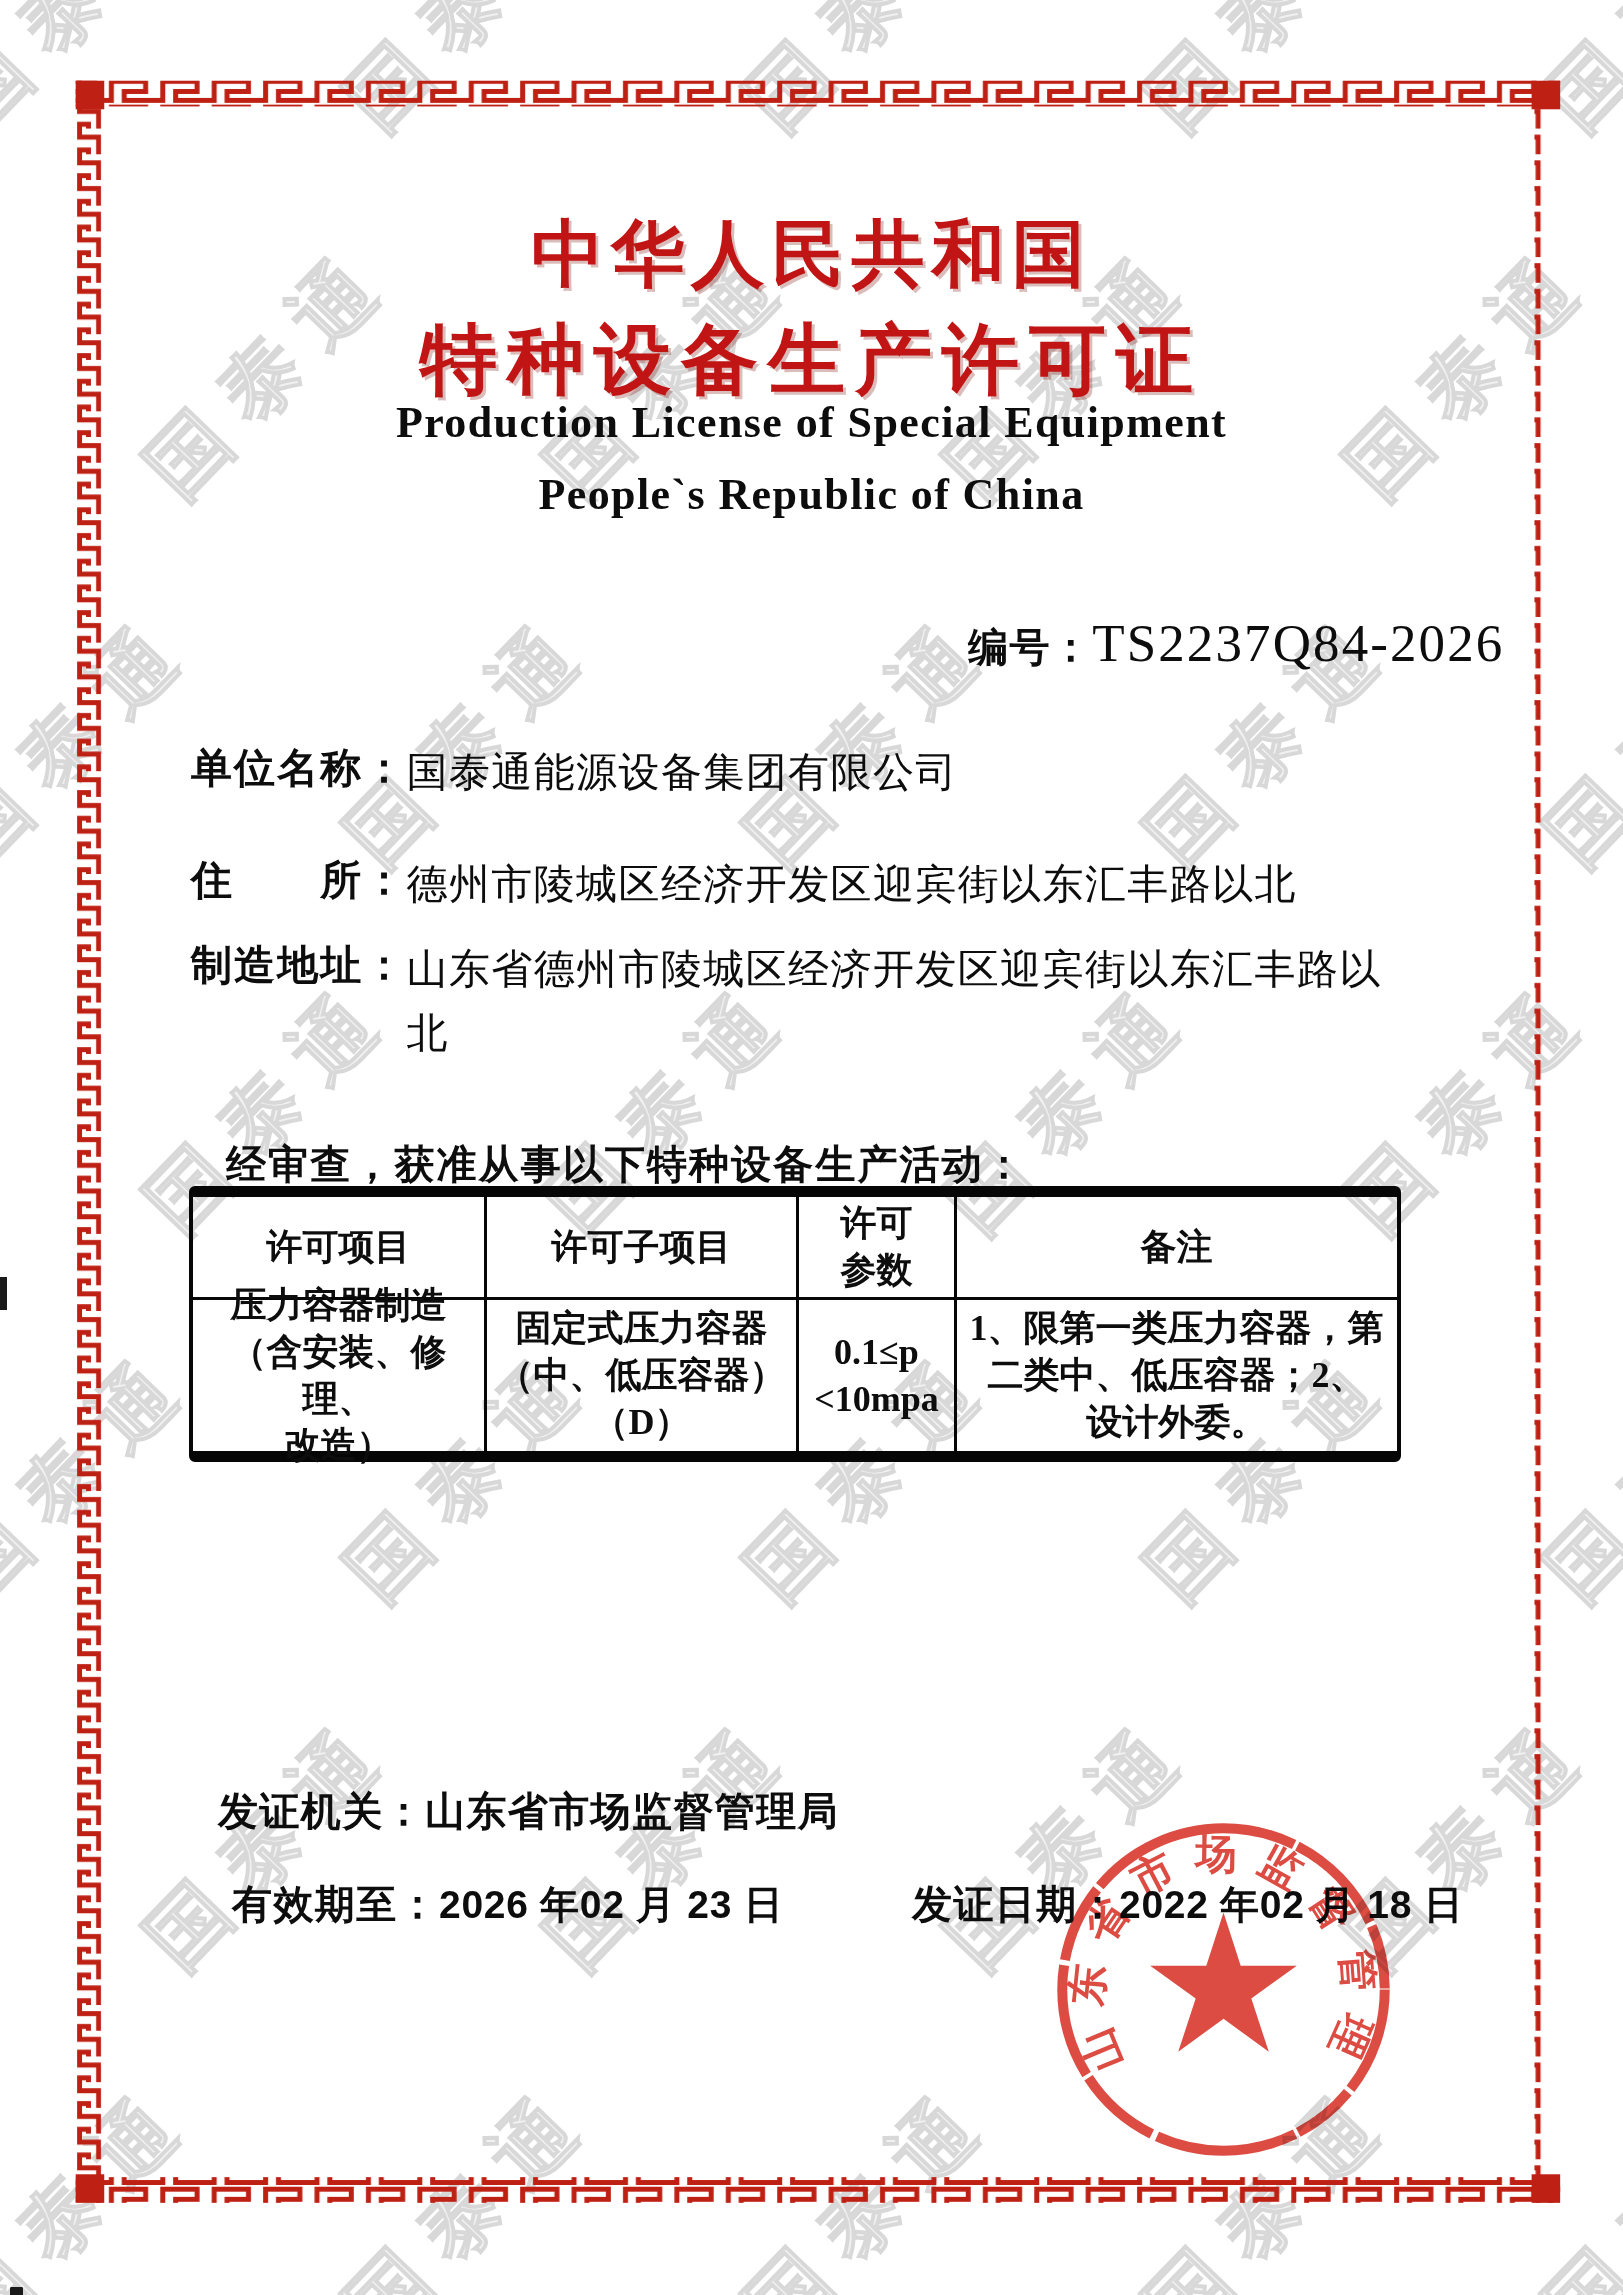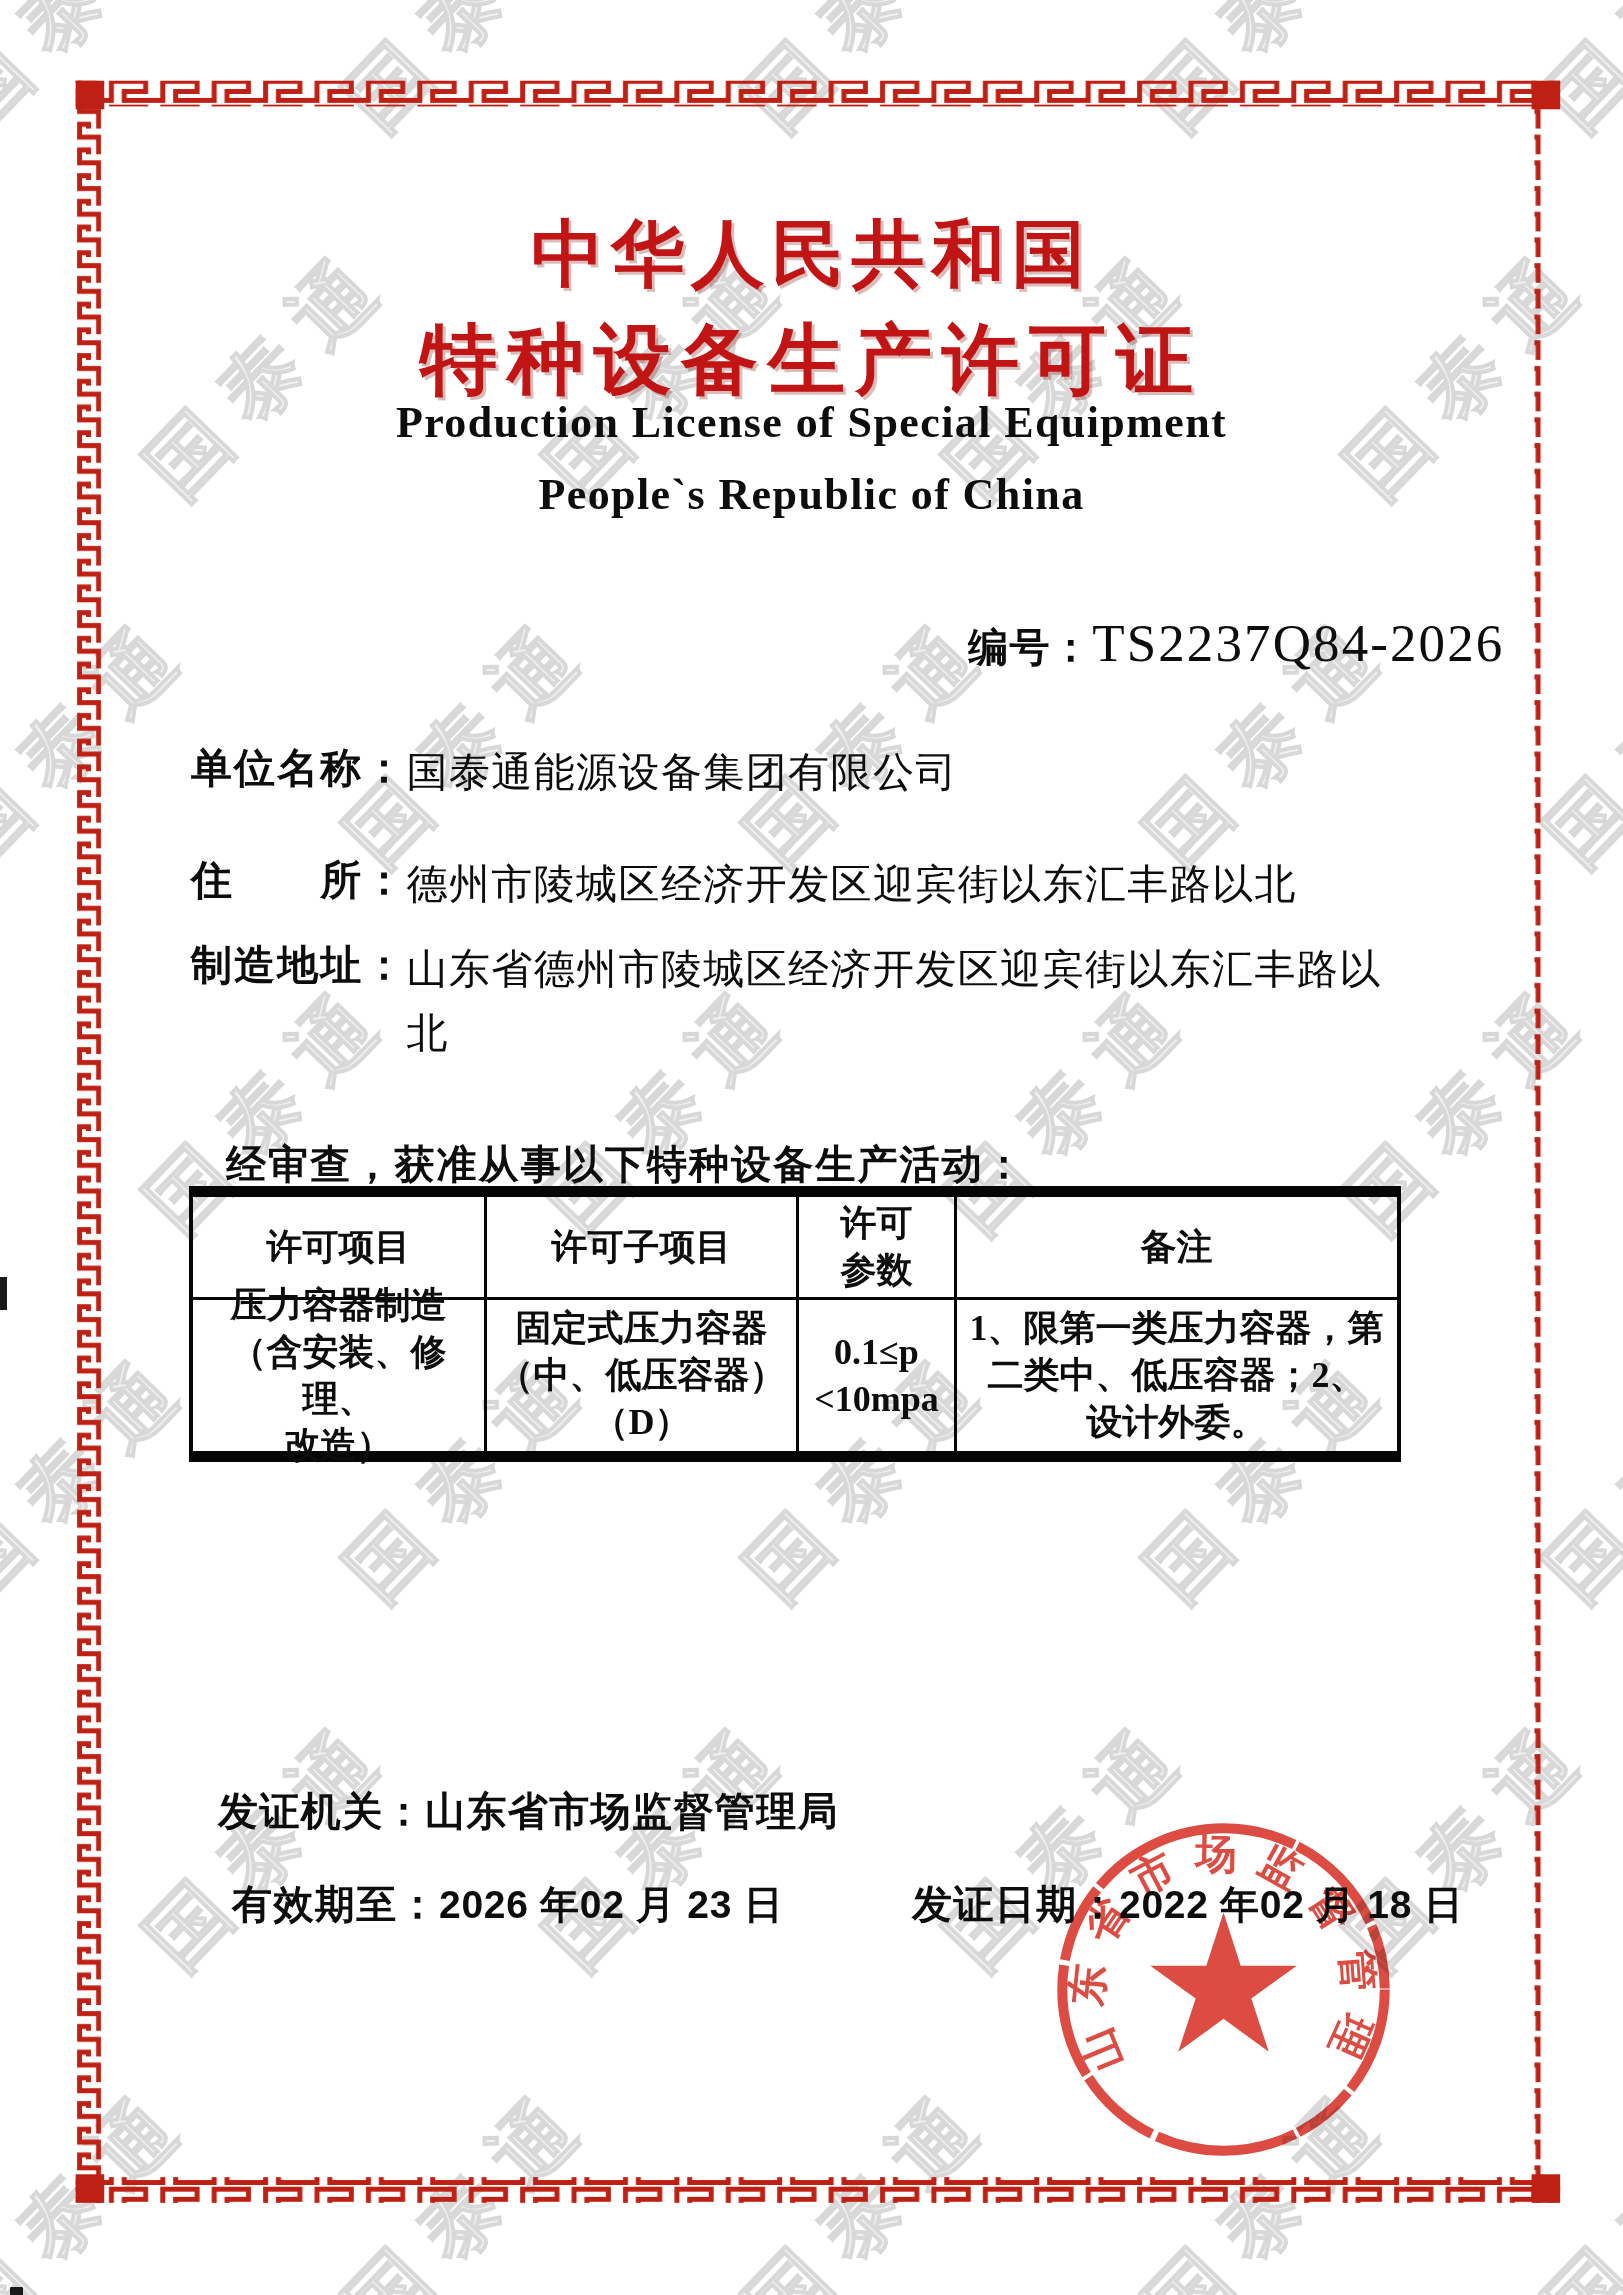--- a/index.html
+++ b/index.html
@@ -48,21 +48,21 @@
   .field-1{top:741px;}
   .field-2{top:853px;}
   .field-3{top:938px;}
   
   .intro{position:absolute;left:226px;top:1137px;z-index:3;font-size:40px;font-weight:700;letter-spacing:2.1px;}
   
   .lic-table{
     position:absolute;left:189px;top:1186px;width:1212px;z-index:3;
     border-top:11.4px solid #060606;border-bottom:11.4px solid #060606;
     border-left:4.3px solid #060606;border-right:4.3px solid #060606;
-    box-sizing:border-box;display:flex;flex-direction:column;
+    box-sizing:border-box;display:flex;flex-direction:column;border-radius:6px;
   }
   .t-row{display:flex;width:100%;}
   .t-row.hdr{height:100px;border-bottom:3.6px solid #060606;}
   .t-row.bdy{height:151px;}
   .t-cell{
     box-sizing:border-box;display:flex;align-items:center;justify-content:center;
     text-align:center;font-size:36px;font-weight:600;line-height:1.3;
     white-space:pre-line;border-right:3.6px solid #060606;padding:2.9px 4.3px;
   }
   .t-cell:last-child{border-right:none;}

